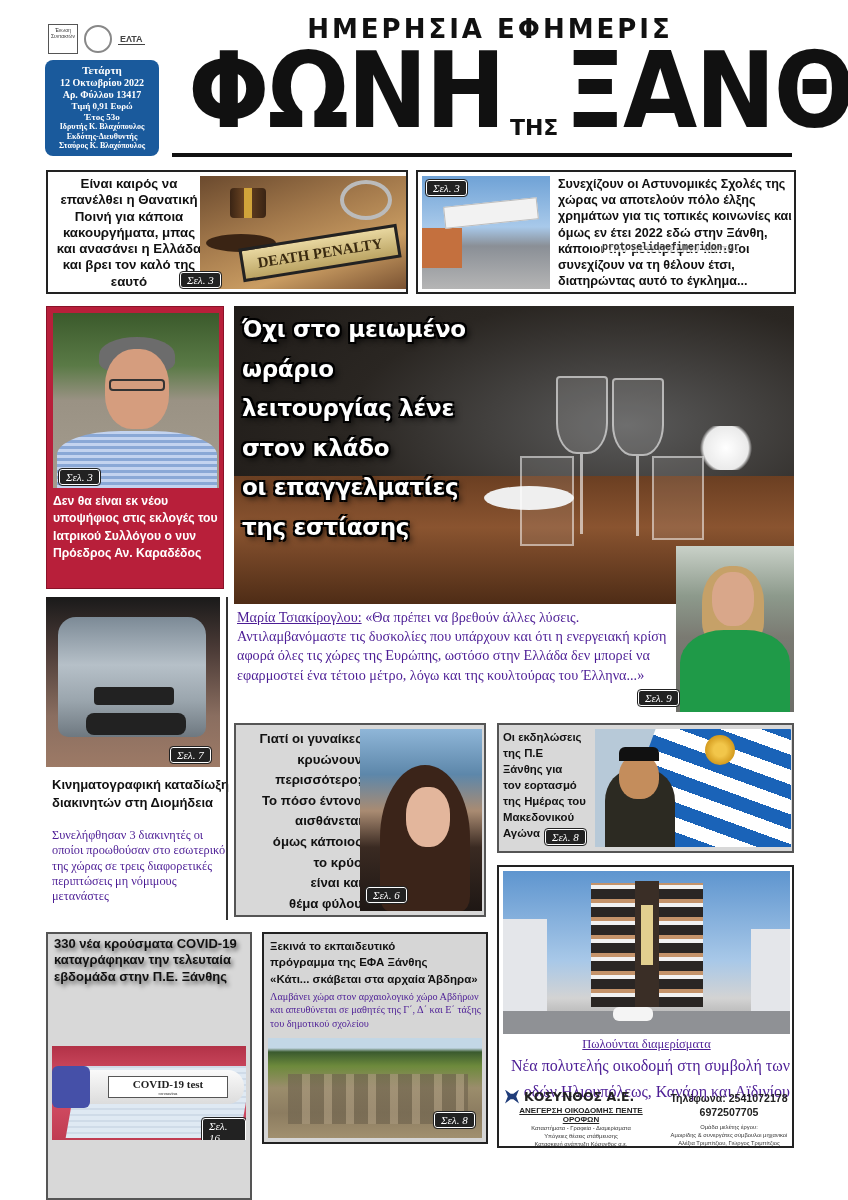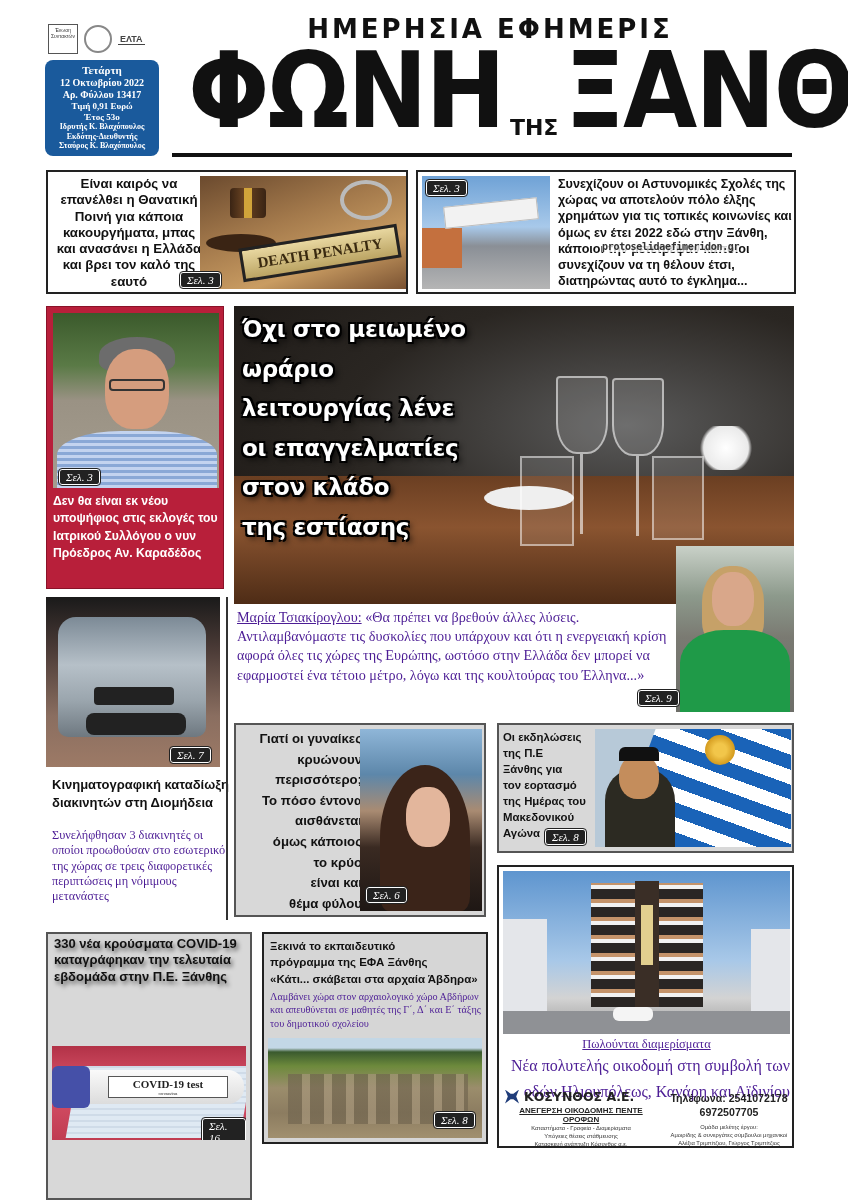--- a/index.html
+++ b/index.html
@@ -223,22 +223,22 @@
   <div class="abs glass g2"></div>
   <div class="abs stem1"></div>
   <div class="abs stem2"></div>
   <div class="abs tumbler1"></div>
   <div class="abs tumbler2"></div>
   <div class="abs flower"></div>
   <div class="abs hero-title">
     <div>Όχι στο μειωμένο</div>
     <div>ωράριο</div>
     <div>λειτουργίας λένε</div>
+    <div>στον κλάδο</div>
     <div>οι επαγγελματίες</div>
-    <div>στον κλάδο</div>
     <div>της εστίασης</div>
   </div>
 </div>
 
 <div class="abs woman-img photo">
   <div class="abs w-hair"></div>
   <div class="abs w-face"></div>
   <div class="abs w-dress"></div>
 </div>
 

